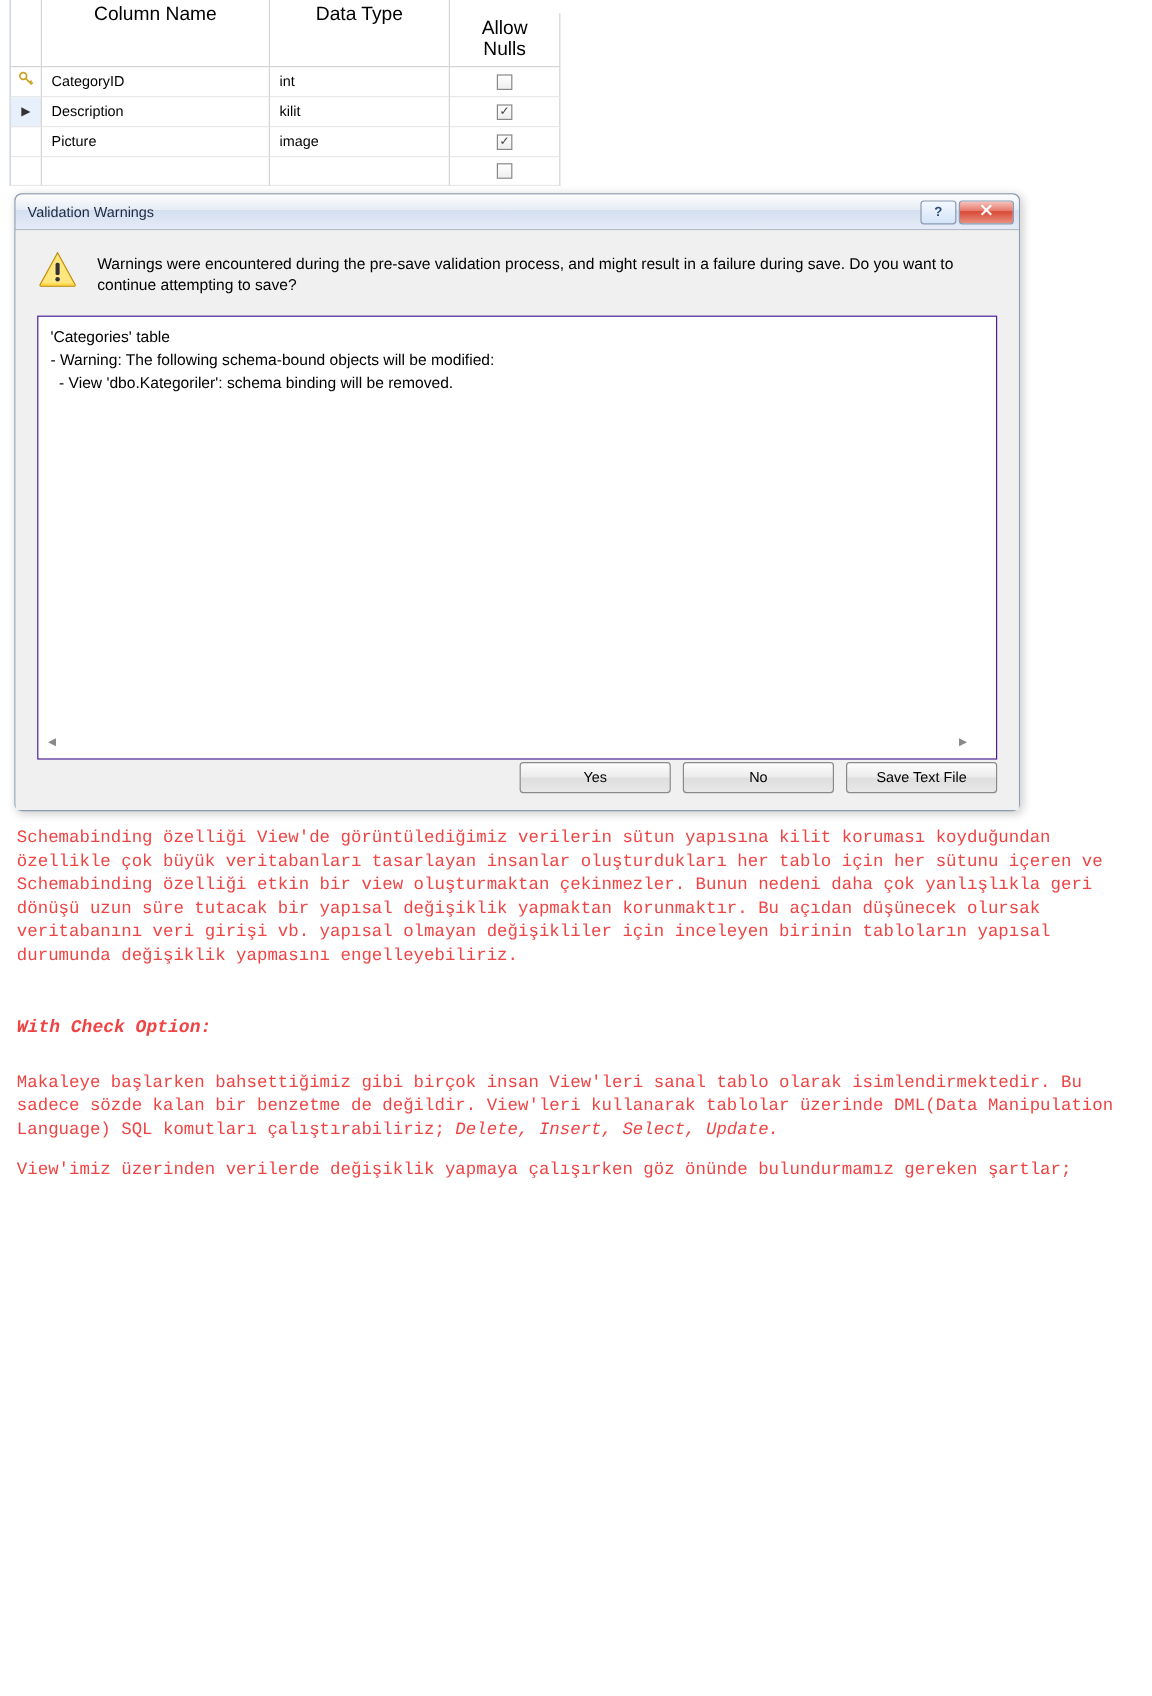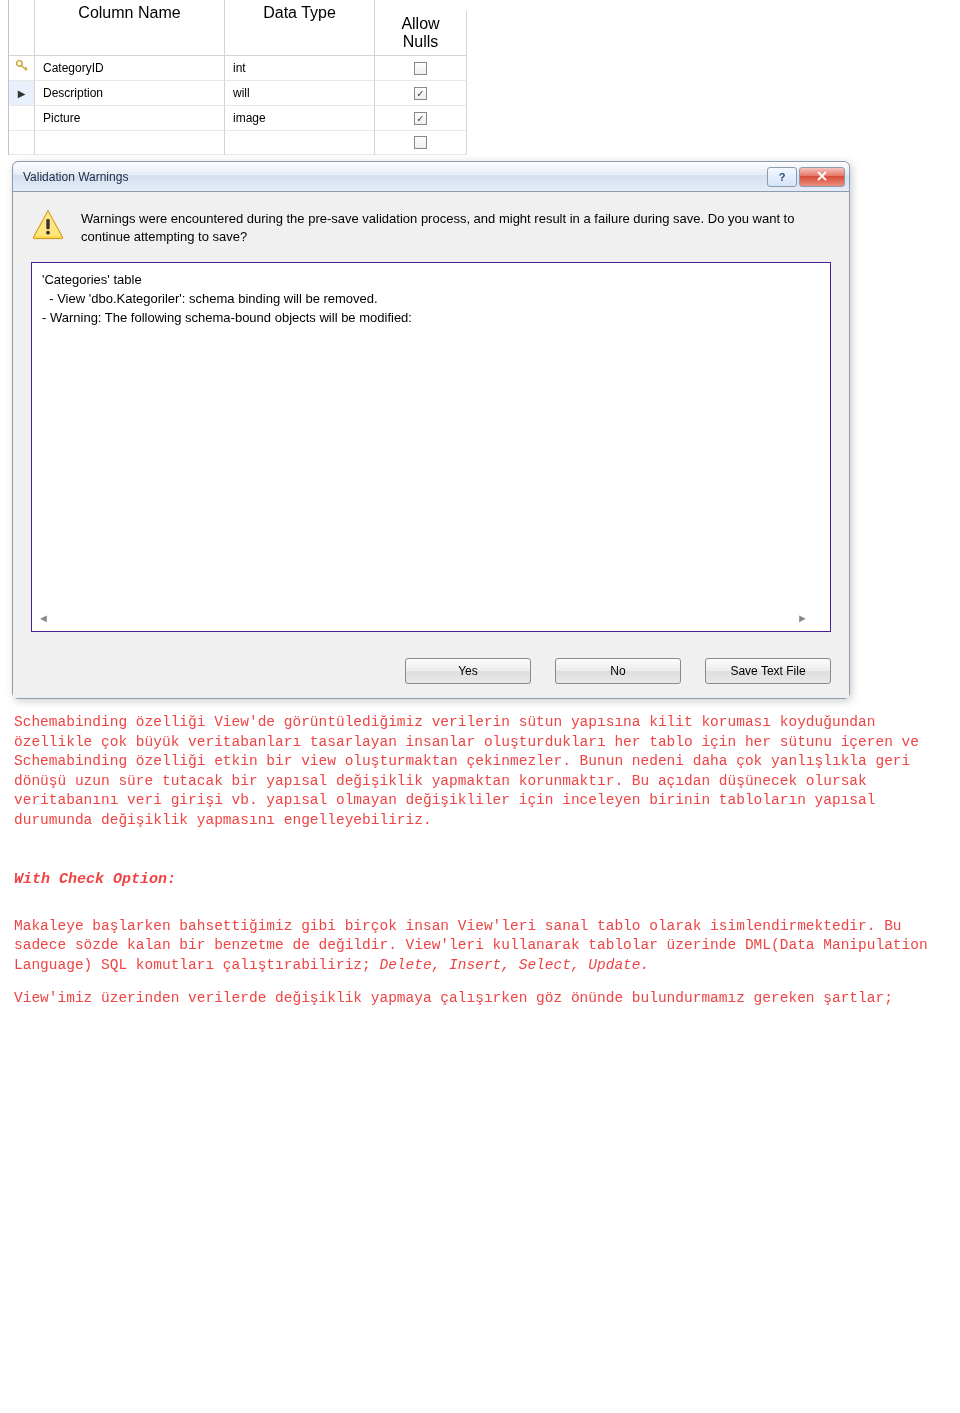--- a/index.html
+++ b/index.html
@@ -38,21 +38,21 @@
   .dialog-body { padding: 16px 18px 14px 18px; background: #f0f0f0; }
   .msg-row { display: flex; gap: 16px; margin-bottom: 16px; align-items: flex-end; }
   .warn-icon { flex-shrink: 0; }
   .warn-icon svg { width: 34px; height: 34px; }
   .msg-text { font-size: 13px; line-height: 1.4; color: #000; }
   
   .details-box { background: #fff; border: 1px solid #4c1d95; padding: 8px 10px; height: 370px; font-size: 13px; line-height: 1.45; color: #000; position: relative; }
   .details-scroll { position:absolute; bottom:4px; left:6px; right:22px; height:16px; display:flex; justify-content:space-between; color:#888; font-size:11px; }
   .details-scroll span { cursor:default; }
   
-  .dialog-buttons { display: flex; justify-content: flex-end; gap: 24px; margin-top: 26px; }
+  .dialog-buttons { display: flex; justify-content: flex-end; gap: 10px; margin-top: 2px; }
   .dlg-btn { min-width: 126px; height: 26px; font-size: 12px; border: 1px solid #8a8a8a; border-radius: 3px; background: linear-gradient(#fdfdfd, #ececec 48%, #dedede 52%, #e8e8e8); }
   
   
   .article { padding: 14px 12px 0 14px; font-family: Liberation Mono, monospace; font-size: 14.5px; line-height: 1.35; color: #ef4444; }
   .article p { margin-bottom: 14px; }
   .article .heading { font-weight: bold; font-style: italic; margin-top: 40px; margin-bottom: 26px; font-size: 15px; }
   .article em { font-style: italic; }
 </style>
 </head>
 <body>
@@ -79,21 +79,21 @@
     <div class="cell cell-null">
         <span class="checkbox"></span>
       </div>
   </div>
 
   <div class="table-row selected">
     <div class="gutter">
         <span class="arrow-icon">▶</span>
       </div>
     <div class="cell cell-name">Description</div>
-    <div class="cell cell-type">will</div>
+    <div class="cell cell-type">kilit</div>
     <div class="cell cell-null">
         <span class="checkbox">✓</span>
       </div>
   </div>
 
   <div class="table-row">
     <div class="gutter"></div>
     <div class="cell cell-name">Picture</div>
     <div class="cell cell-type">image</div>
     <div class="cell cell-null">
@@ -133,22 +133,22 @@
           <path d="M20 5 L35 33 L5 33 Z" fill="#ffe680"></path>
           <rect x="18" y="13" width="4" height="12" rx="1.5" fill="#333"></rect>
           <circle cx="20" cy="29" r="2.2" fill="#333"></circle>
         </svg>
       </div>
       <div class="msg-text">Warnings were encountered during the pre-save validation process, and might result in a failure during save. Do you want to continue attempting to save?</div>
     </div>
 
     <div class="details-box">
       <div>'Categories' table</div>
+      <div>- Warning: The following schema-bound objects will be modified:</div>
       <div style="white-space:pre;">  - View 'dbo.Kategoriler': schema binding will be removed.</div>
-      <div>- Warning: The following schema-bound objects will be modified:</div>
       <div class="details-scroll">
         <span>◄</span>
         <span>►</span>
       </div>
     </div>
 
     <div class="dialog-buttons">
       <button class="dlg-btn">Yes</button>
       <button class="dlg-btn">No</button>
       <button class="dlg-btn">Save Text File</button>

